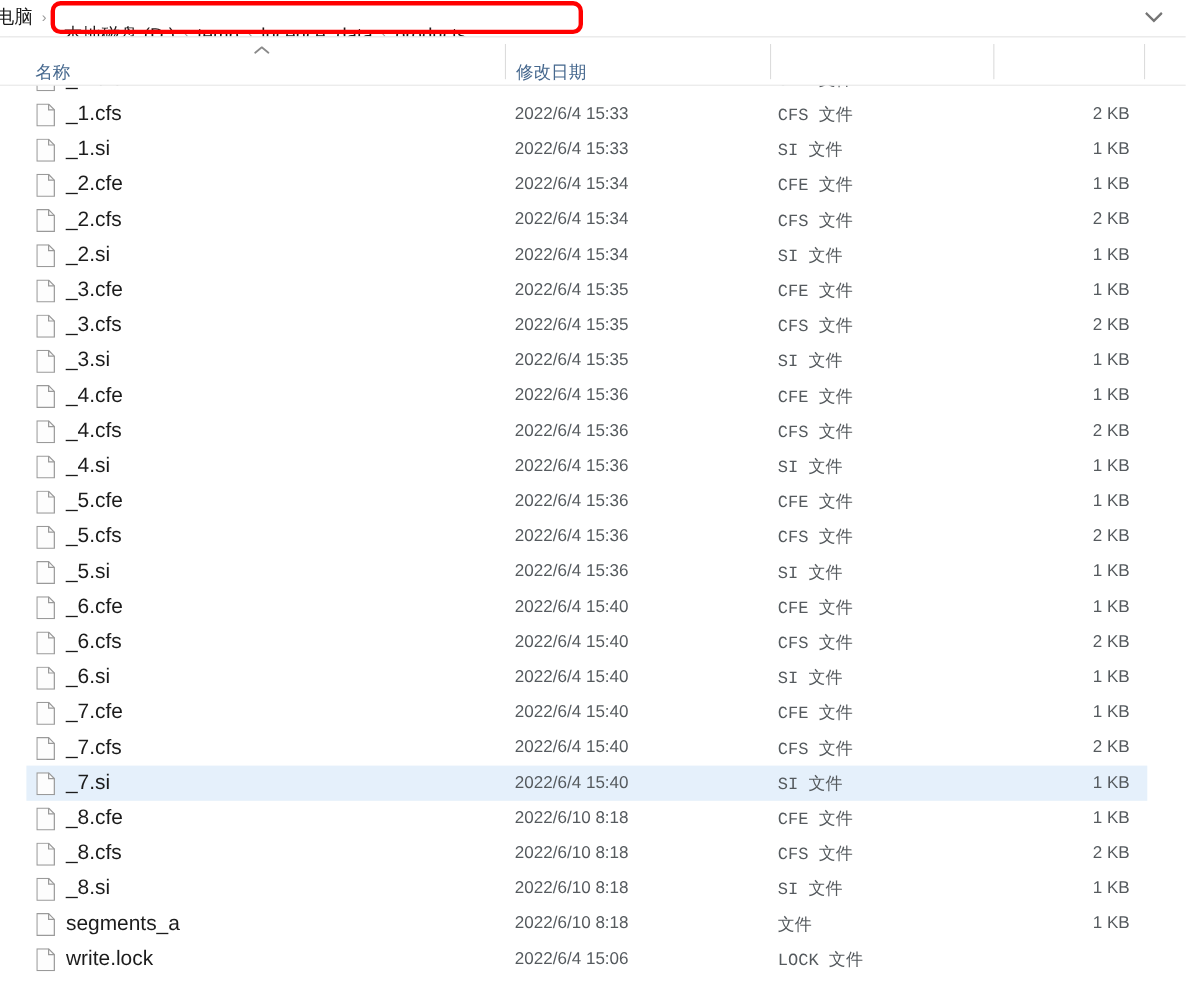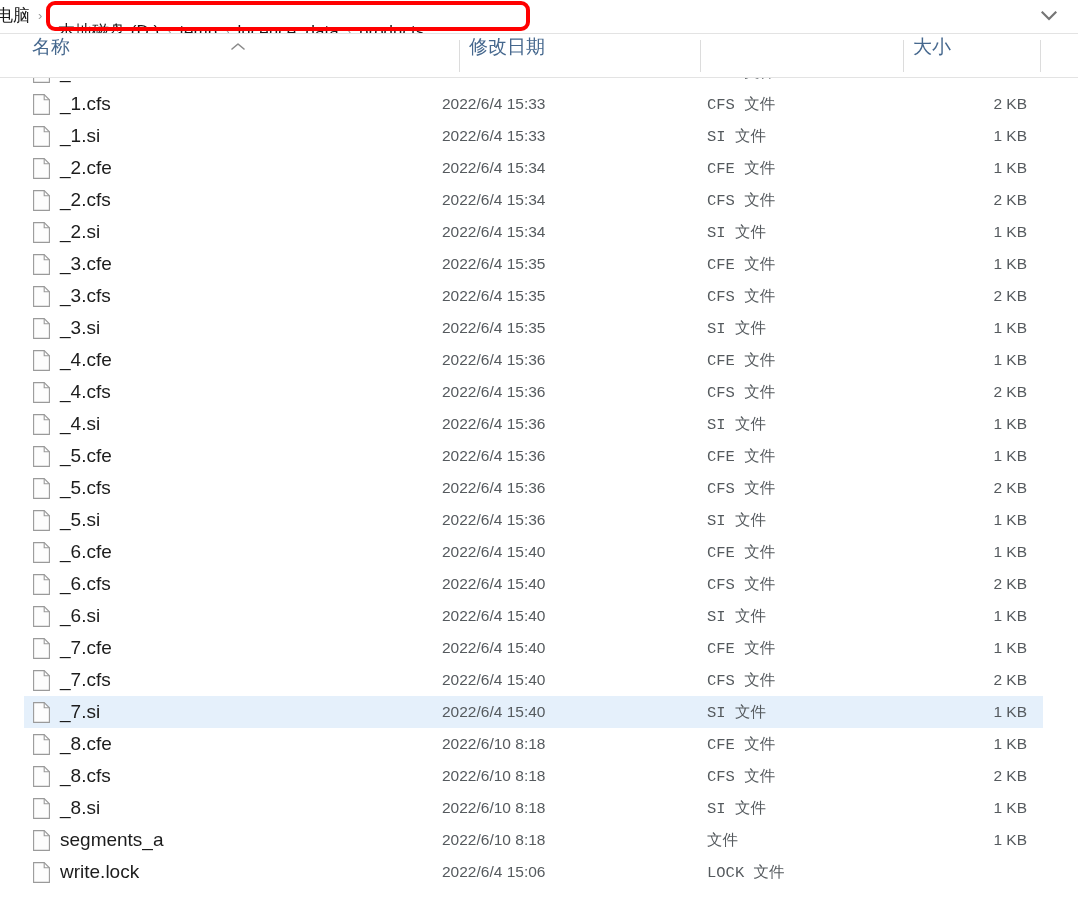--- a/index.html
+++ b/index.html
@@ -94,22 +94,22 @@
     background: #ffffff;
     border-top: 1px solid #e3e3e3;
     border-bottom: 1px solid #e3e3e3;
   }
 
   .colhead {
     position: absolute;
     top: 0;
     height: 43px;
     display: flex;
-    align-items: flex-start;
-    font-size: 19px;
+    align-items: flex-end;
+    font-size: 16px;
     color: #46688e;
     padding-left: 8px;
   }
   .coldiv {
     position: absolute;
     top: 6px;
     width: 1px; height: 32px;
     background: #dcdcdc;
   }
 
@@ -161,21 +161,21 @@
     font-size: 15.5px;
     color: #555a5e;
     white-space: nowrap;
   }
 
   .cell-name {
     left: 33px;
     color: #1c1c1c;
     font-size: 19px;
   }
-  .cell-date  { left: 442px; }
+  .cell-date  { left: 468px; }
   .cell-type  { left: 707px; font-family: Liberation Mono, monospace; }
   .cell-size  {
     left: 860px;
     width: 172px;
     justify-content: flex-end;
     padding-right: 5px;
   }
 
   .fileicon {
     width: 17px; height: 21px;
@@ -234,23 +234,20 @@
     </div>
     <div class="coldiv" style="left:459px;"></div>
 
     <div class="colhead" style="left:461px;width:239px;">
       <span>修改日期</span>
     </div>
     <div class="coldiv" style="left:700px;"></div>
 
     <div class="coldiv" style="left:903px;"></div>
 
-    <div class="colhead" style="left:905px;width:135px;">
-      <span>大小</span>
-    </div>
     <div class="coldiv" style="left:1040px;"></div>
   </div>
 
   <div id="filelist">
       <div class="row" style="margin-top: -22px;">
         <div class="rowbg"></div>
         <div class="cell cell-name">
           <span class="fileicon">
             <svg width="17" height="21" viewBox="0 0 17 21">
               <path d="M0.6 0.6 H11.2 L16.4 5.8 V20.4 H0.6 Z" fill="#fdfdfd" stroke="#9a9a9a" stroke-width="1.1"></path>

